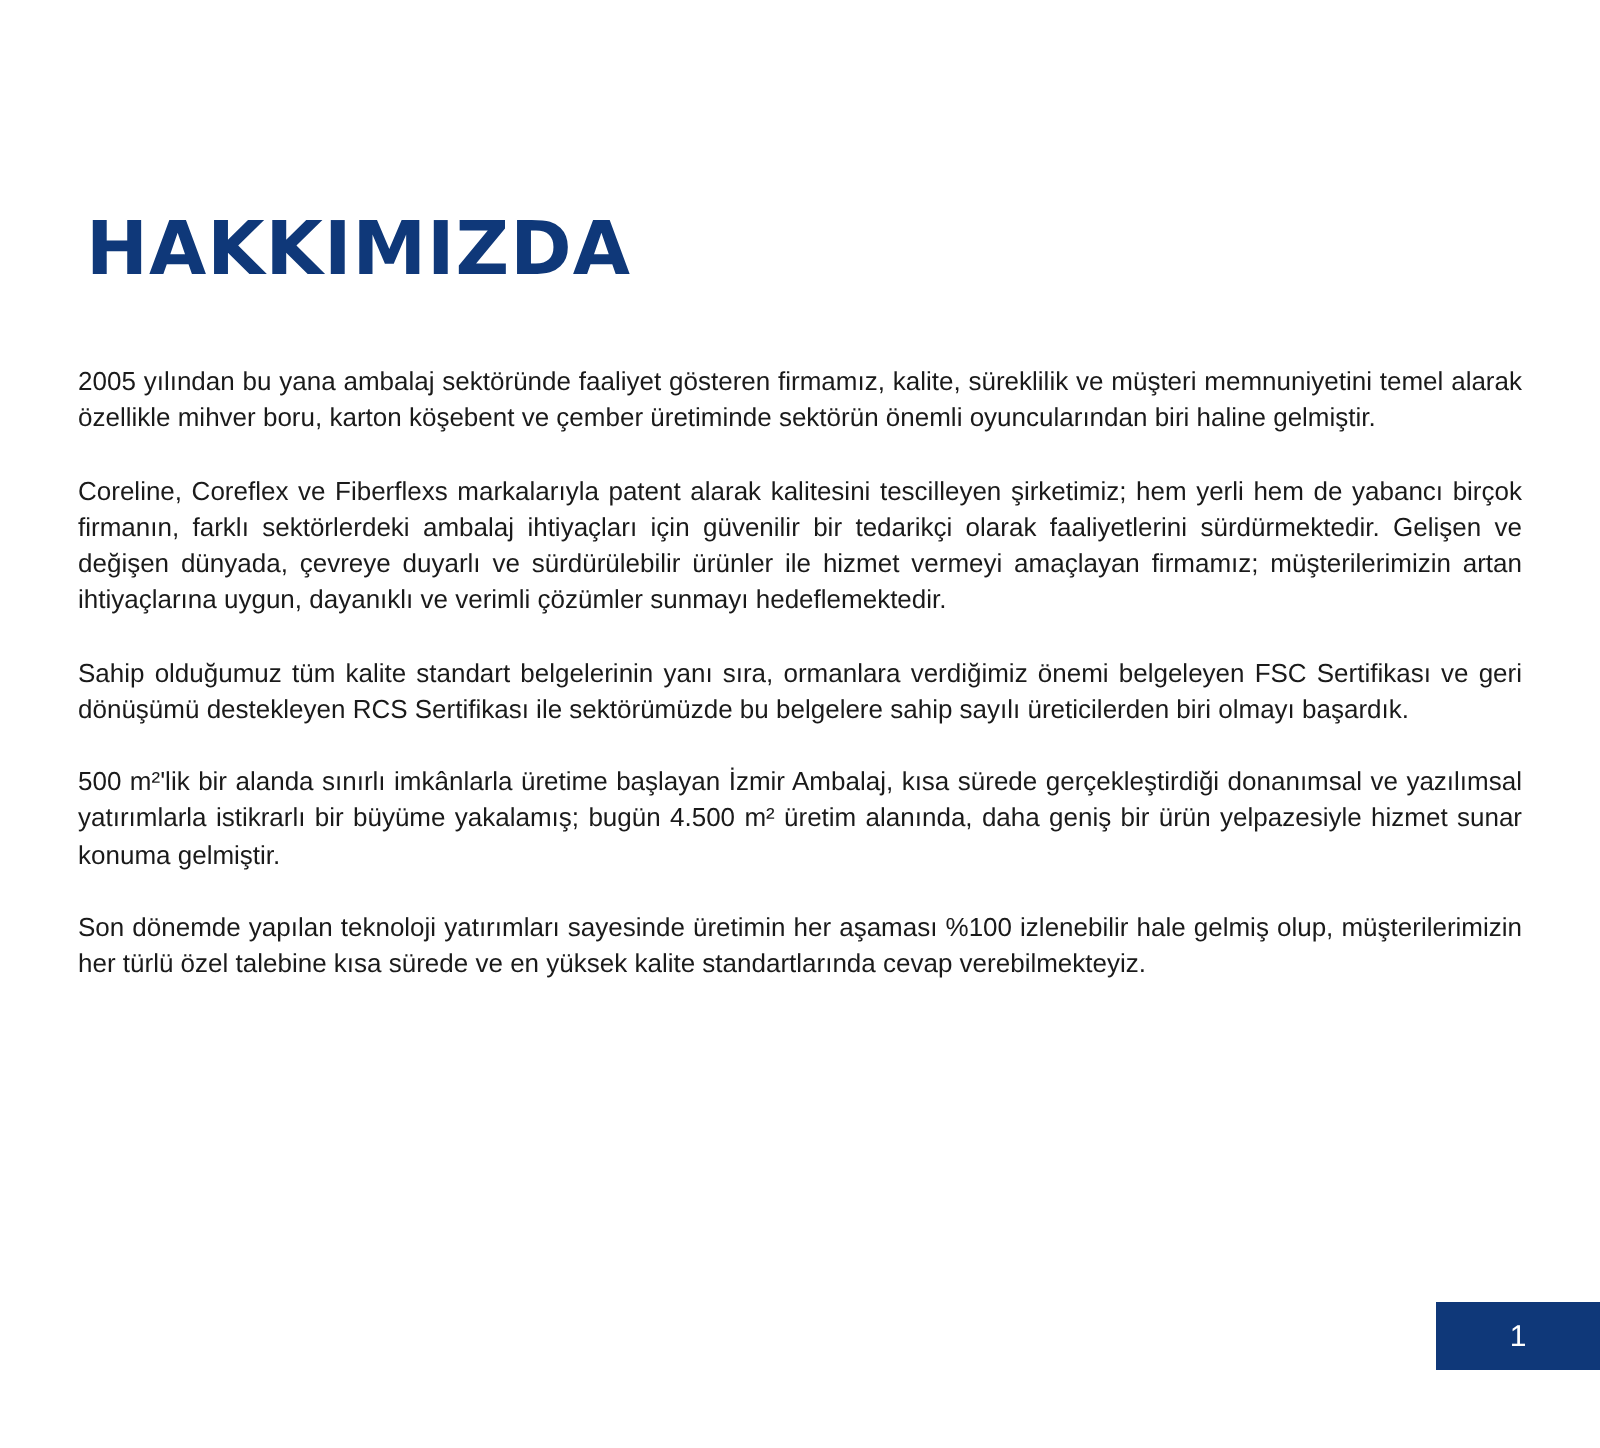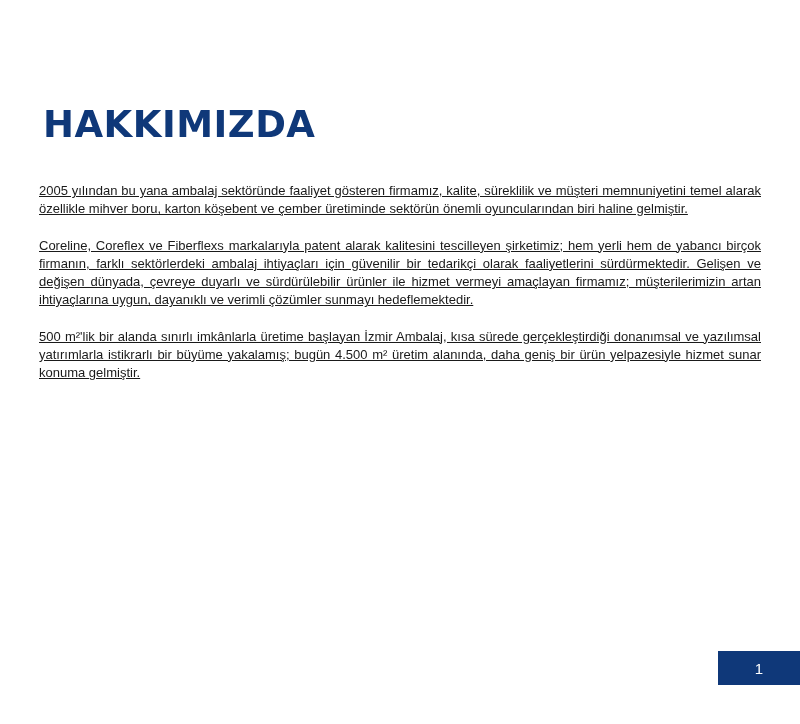--- a/index.html
+++ b/index.html
@@ -32,21 +32,20 @@
       left: 39px;
       top: 182px;
       width: 722px;
       font-size: 13px;
       line-height: 18.2px;
       color: #1a1a1a;
     }
     .content p {
       margin: 0 0 18.2px 0;
       text-align: justify;
-      text-decoration: underline;
     }
     .page-number {
       position: absolute;
       left: 718px;
       top: 651px;
       width: 82px;
       height: 34px;
       background: #0f3879;
       color: #ffffff;
       font-size: 15px;
@@ -56,18 +55,20 @@
     }
   </style>
 </head>
 <body>
 
 <h1 class="page-title">HAKKIMIZDA</h1>
 
 <div class="content">
   <p>2005 yılından bu yana ambalaj sektöründe faaliyet gösteren firmamız, kalite, süreklilik ve müşteri memnuniyetini temel alarak özellikle mihver boru, karton köşebent ve çember üretiminde sektörün önemli oyuncularından biri haline gelmiştir.</p>
   <p>Coreline, Coreflex ve Fiberflexs markalarıyla patent alarak kalitesini tescilleyen şirketimiz; hem yerli hem de yabancı birçok firmanın, farklı sektörlerdeki ambalaj ihtiyaçları için güvenilir bir tedarikçi olarak faaliyetlerini sürdürmektedir. Gelişen ve değişen dünyada, çevreye duyarlı ve sürdürülebilir ürünler ile hizmet vermeyi amaçlayan firmamız; müşterilerimizin artan ihtiyaçlarına uygun, dayanıklı ve verimli çözümler sunmayı hedeflemektedir.</p>
+  <p>Sahip olduğumuz tüm kalite standart belgelerinin yanı sıra, ormanlara verdiğimiz önemi belgeleyen FSC Sertifikası ve geri dönüşümü destekleyen RCS Sertifikası ile sektörümüzde bu belgelere sahip sayılı üreticilerden biri olmayı başardık.</p>
   <p>500 m²'lik bir alanda sınırlı imkânlarla üretime başlayan İzmir Ambalaj, kısa sürede gerçekleştirdiği donanımsal ve yazılımsal yatırımlarla istikrarlı bir büyüme yakalamış; bugün 4.500 m² üretim alanında, daha geniş bir ürün yelpazesiyle hizmet sunar konuma gelmiştir.</p>
+  <p>Son dönemde yapılan teknoloji yatırımları sayesinde üretimin her aşaması %100 izlenebilir hale gelmiş olup, müşterilerimizin her türlü özel talebine kısa sürede ve en yüksek kalite standartlarında cevap verebilmekteyiz.</p>
 </div>
 
 <div class="page-number">
   <span>1</span>
 </div>
 
 </body></html>

